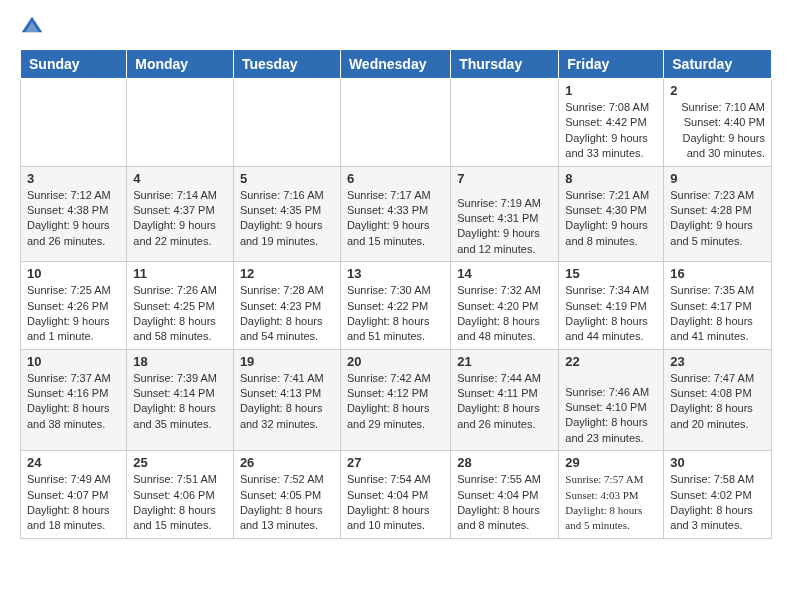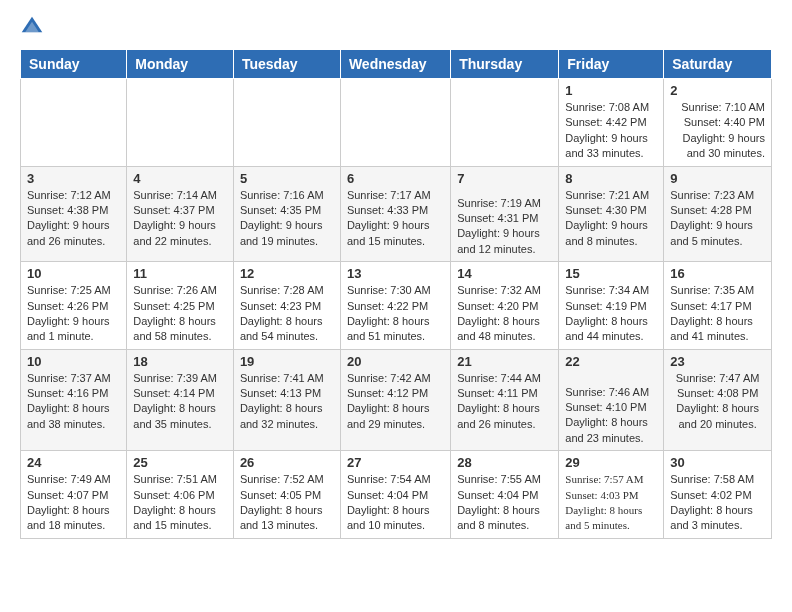--- a/index.html
+++ b/index.html
@@ -244,21 +244,21 @@
           </td>
           <td>
             <span class="day-number">22</span>
             <div class="day-info" style="white-space: pre-line; margin-top: 16px;">Sunrise: 7:46 AM
 Sunset: 4:10 PM
 Daylight: 8 hours
 and 23 minutes.</div>
           </td>
           <td>
             <span class="day-number">23</span>
-            <div class="day-info" style="white-space: pre-line; text-align: center;">Sunrise: 7:47 AM
+            <div class="day-info" style="white-space: pre-line;">Sunrise: 7:47 AM
 Sunset: 4:08 PM
 Daylight: 8 hours
 and 20 minutes.</div>
           </td>
         </tr>
         <tr>
           <td>
             <span class="day-number">24</span>
             <div class="day-info" style="white-space: pre-line;">Sunrise: 7:49 AM
 Sunset: 4:07 PM

